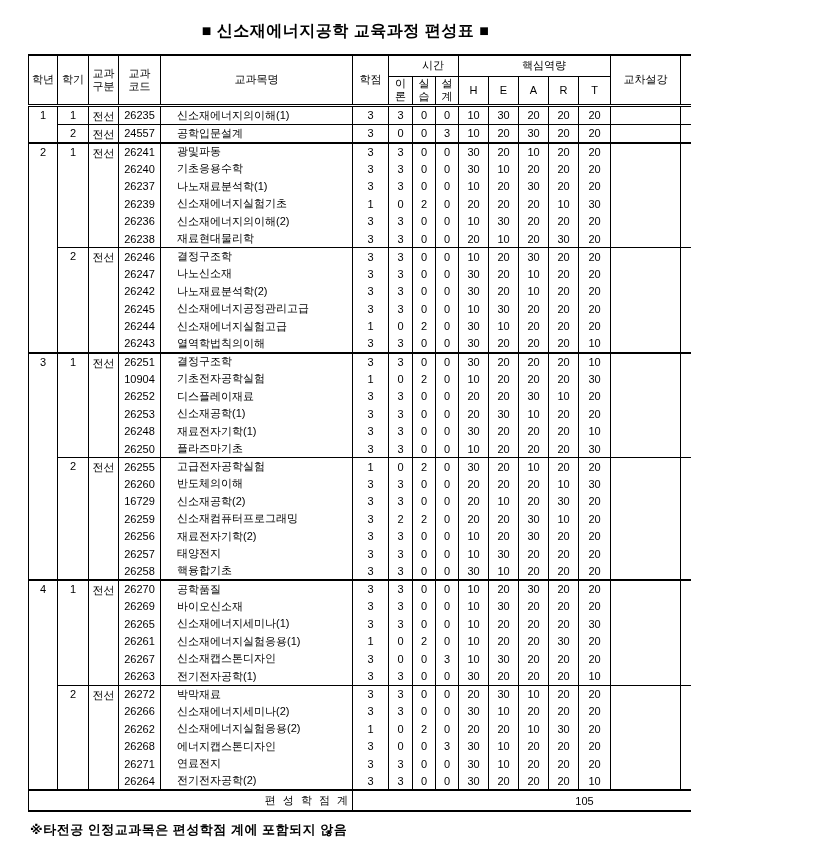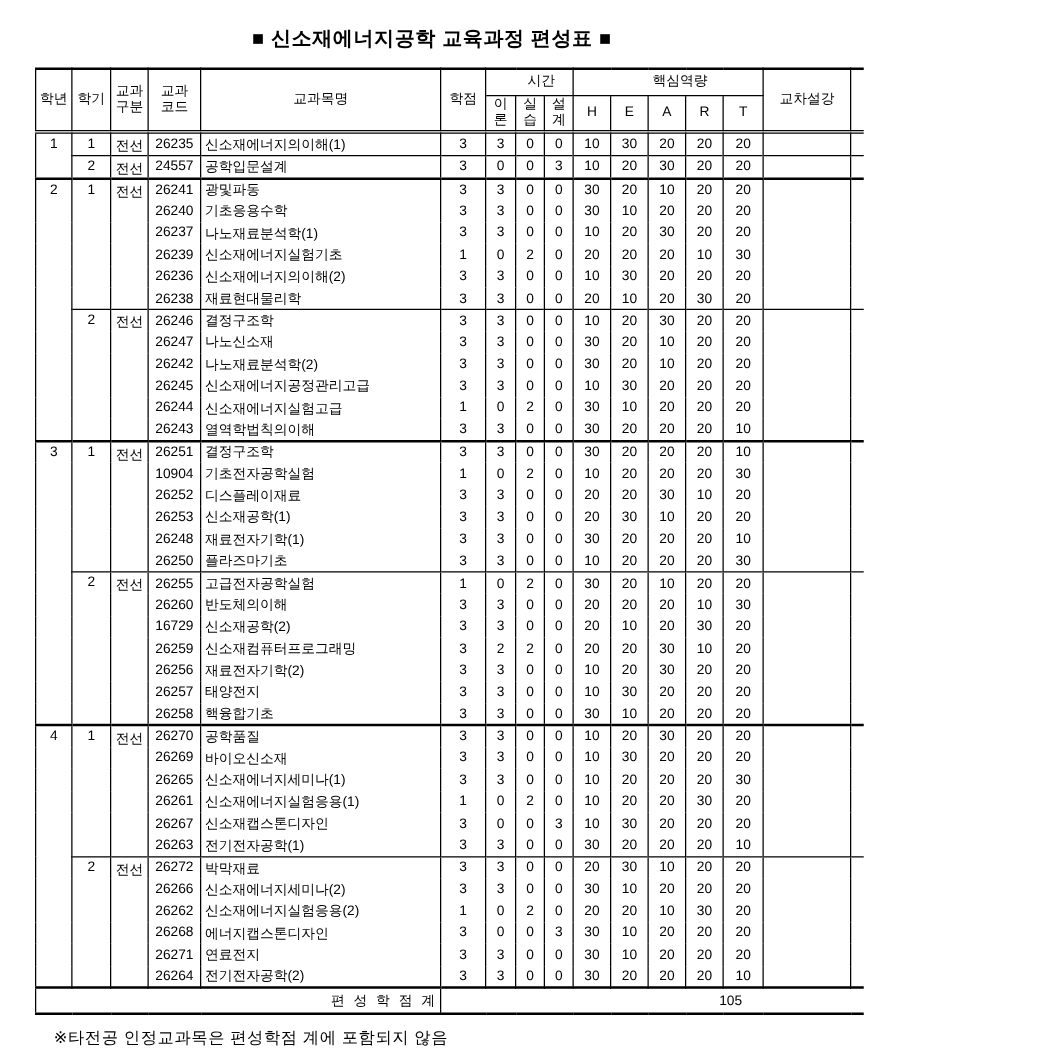--- a/index.html
+++ b/index.html
@@ -47,32 +47,33 @@
   thead tr.hd-top th { height: 21px; }
   thead tr.hd-sub th { height: 29px; }
   thead th.grp { border-bottom: 1px solid #000; padding-left: 21px; }
   tbody td {
     height: 17.5px;
     text-align: center;
     vertical-align: middle;
     border-top: none;
     border-bottom: none;
   }
-  tbody td.course-name { text-align: left; padding-left: 3px; }
+  tbody td.course-name { text-align: left; padding-left: 16px; }
   tbody td.year-cell, tbody td.sem-cell, tbody td.cat-cell { vertical-align: top; padding-top: 2px; }
   tr.group-start > td { border-top: 1px solid #000; }
   tr.year-start > td { border-top: 2px solid #000; }
   tfoot td { height: 21px; border-top: 2px solid #000; vertical-align: middle; }
   tfoot td.total-label { text-align: right; letter-spacing: 2px; }
   tfoot td.total-value { text-align: center; padding-left: 8px; }
   .footnote {
-    margin-left: 43px;
+    margin-left: 30px;
     margin-top: 9px;
     font-size: 13px;
     letter-spacing: 0.5px;
+    font-weight: bold;
   }
 </style>
 </head>
 <body>
 
 <div class="page">
 
   <div class="doc-title">■ 신소재에너지공학 교육과정 편성표 ■</div>
 
   <table class="curriculum">

